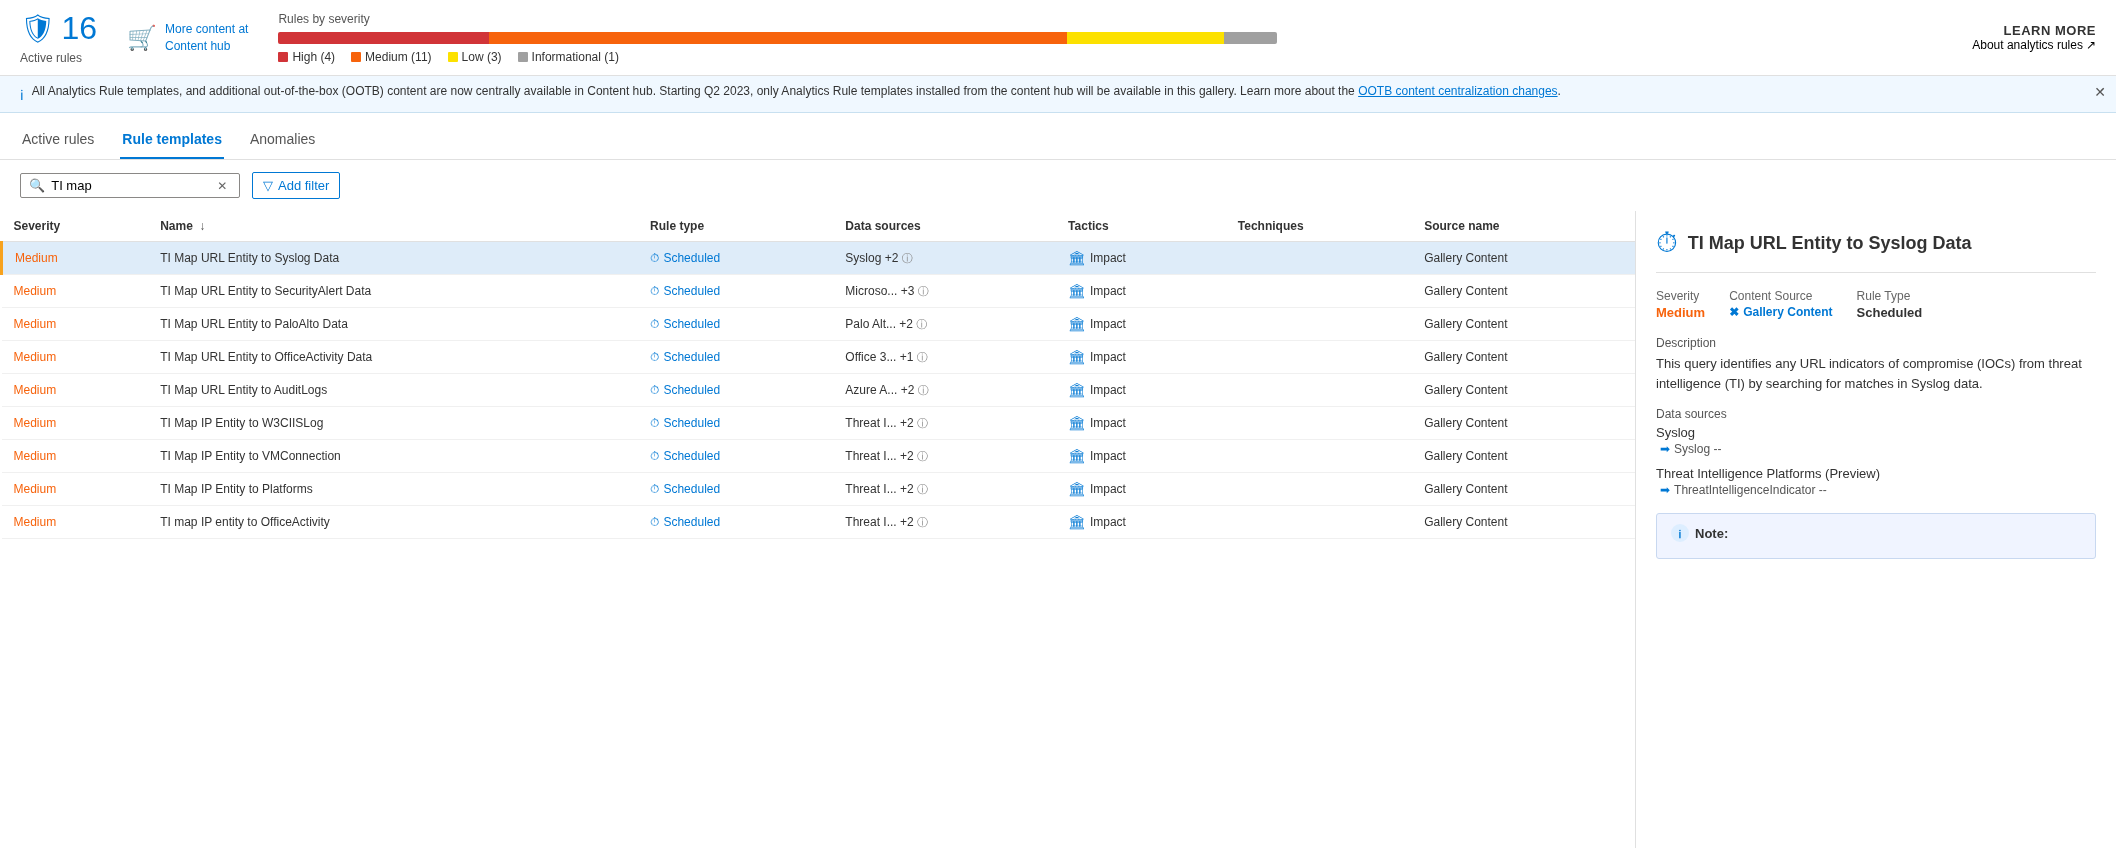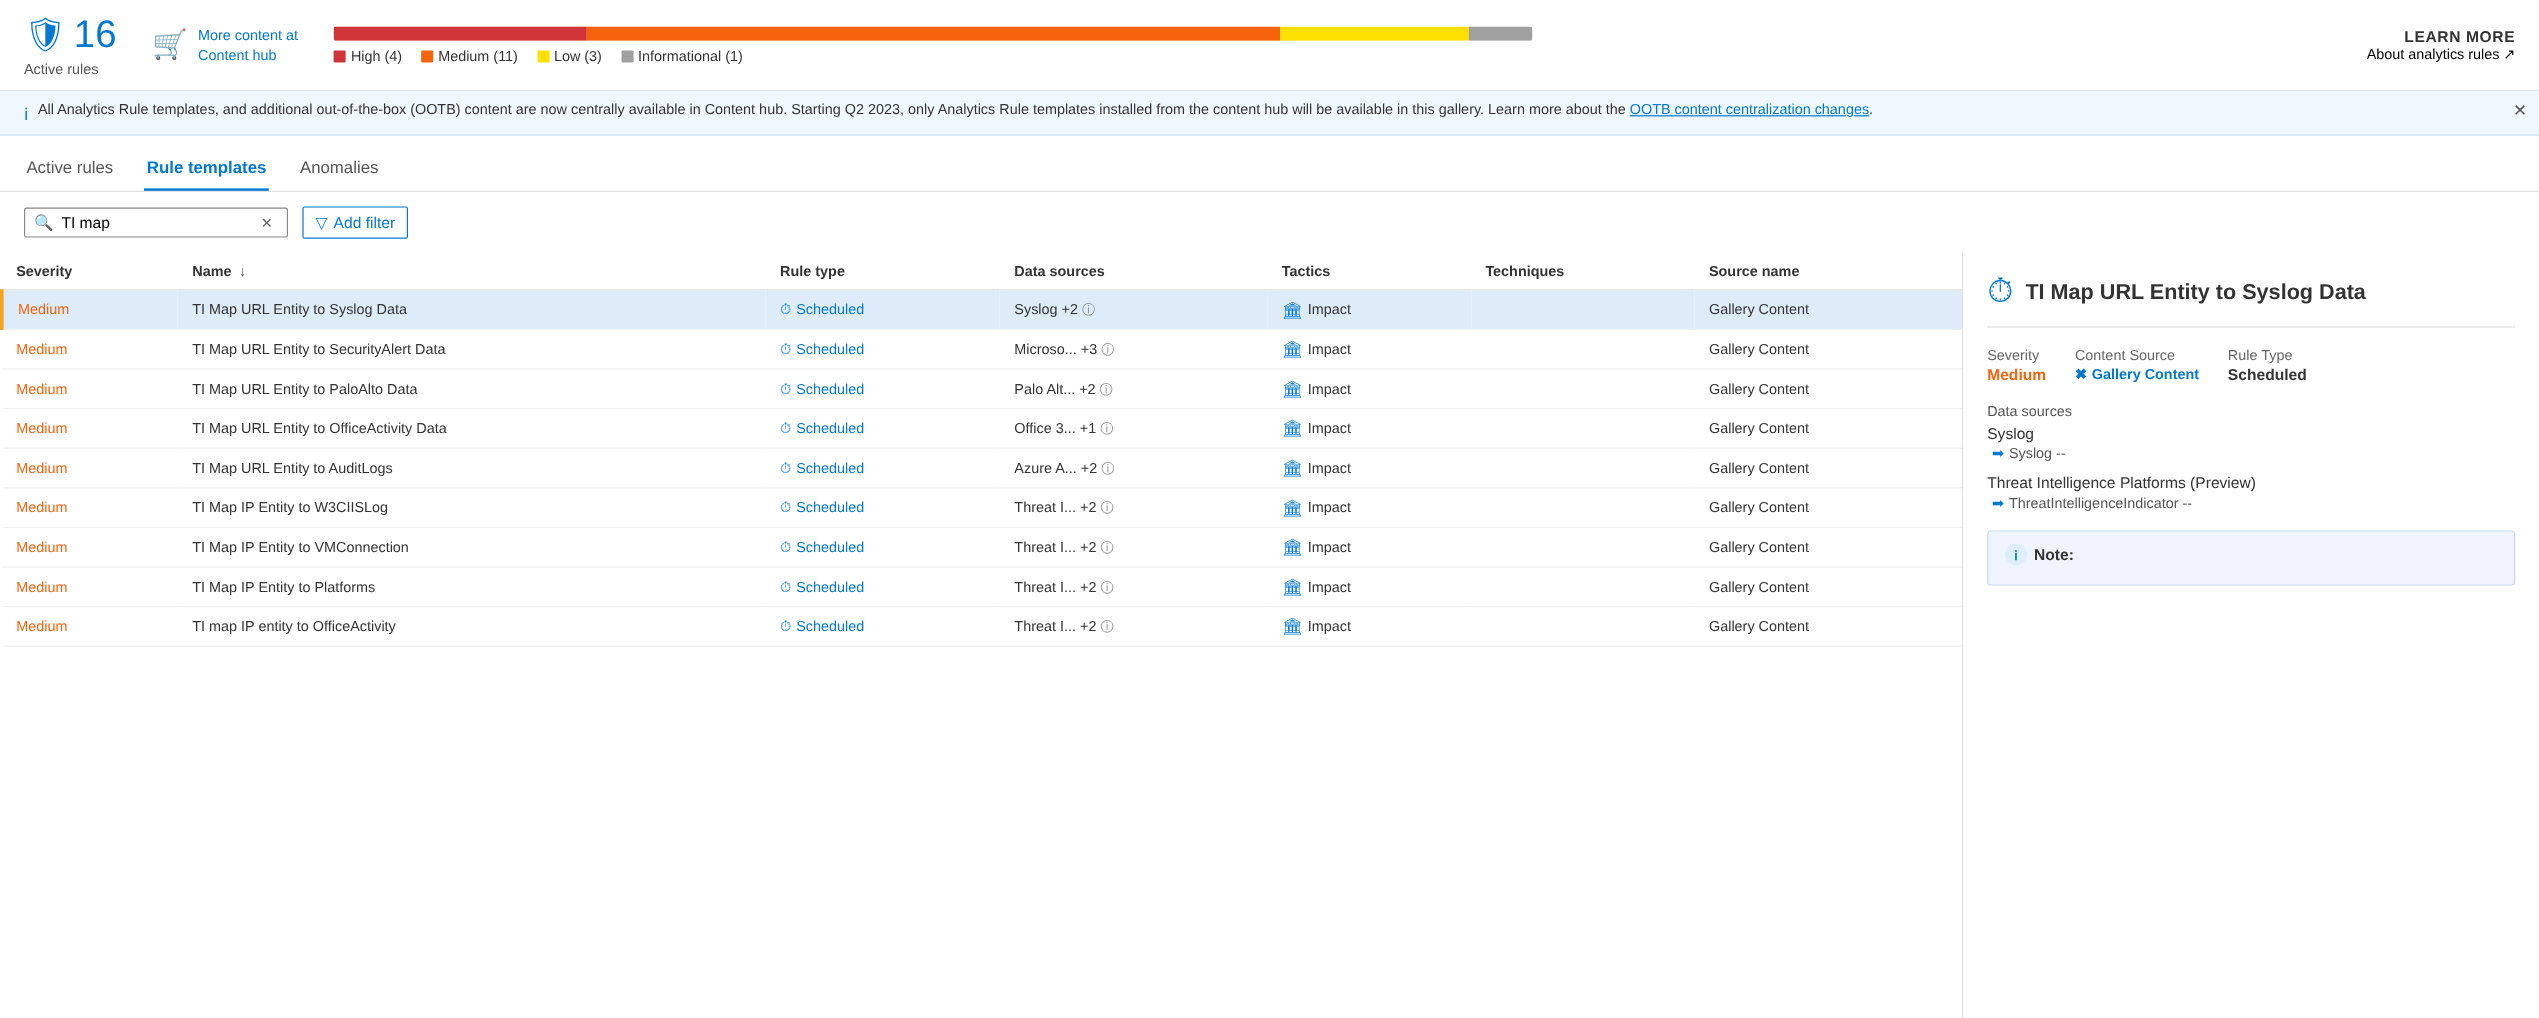--- a/index.html
+++ b/index.html
@@ -94,20 +94,21 @@
   </div>
 
   <div class="content-hub-block">
     <span style="font-size:24px;">🛒</span>
     <div>
       <div style="font-size:12px;color:#0078d4;line-height:1.4;">More content at<br>Content hub</div>
     </div>
   </div>
 
   <div class="severity-chart-block">
+    <div class="severity-title">Rules by severity</div>
     <div class="severity-bar-container">
       <div class="severity-bar-red"></div>
       <div class="severity-bar-orange"></div>
       <div class="severity-bar-yellow"></div>
       <div class="severity-bar-gray"></div>
     </div>
     <div class="severity-legend">
       <div class="legend-item">
         <span class="legend-dot" style="background:#d13438;"></span>
         <span>High (4)</span>
@@ -322,20 +323,24 @@
           <span style="color:#0078d4;">✖</span>
           <span>Gallery Content</span>
         </div>
       </div>
       <div class="detail-meta-item">
         <div class="meta-label">Rule Type</div>
         <div class="meta-value">Scheduled</div>
       </div>
     </div>
 
+    <div class="detail-section">
+      <div class="detail-section-label">Description</div>
+      <div class="detail-section-content">This query identifies any URL indicators of compromise (IOCs) from threat intelligence (TI) by searching for matches in Syslog data.</div>
+    </div>
 
     <div class="detail-section">
       <div class="detail-section-label">Data sources</div>
 
       <div>
         <div class="datasource-title">Syslog</div>
         <div class="datasource-sub">
           <span style="color:#0078d4;">➡</span>
           <span>Syslog --</span>
         </div>

